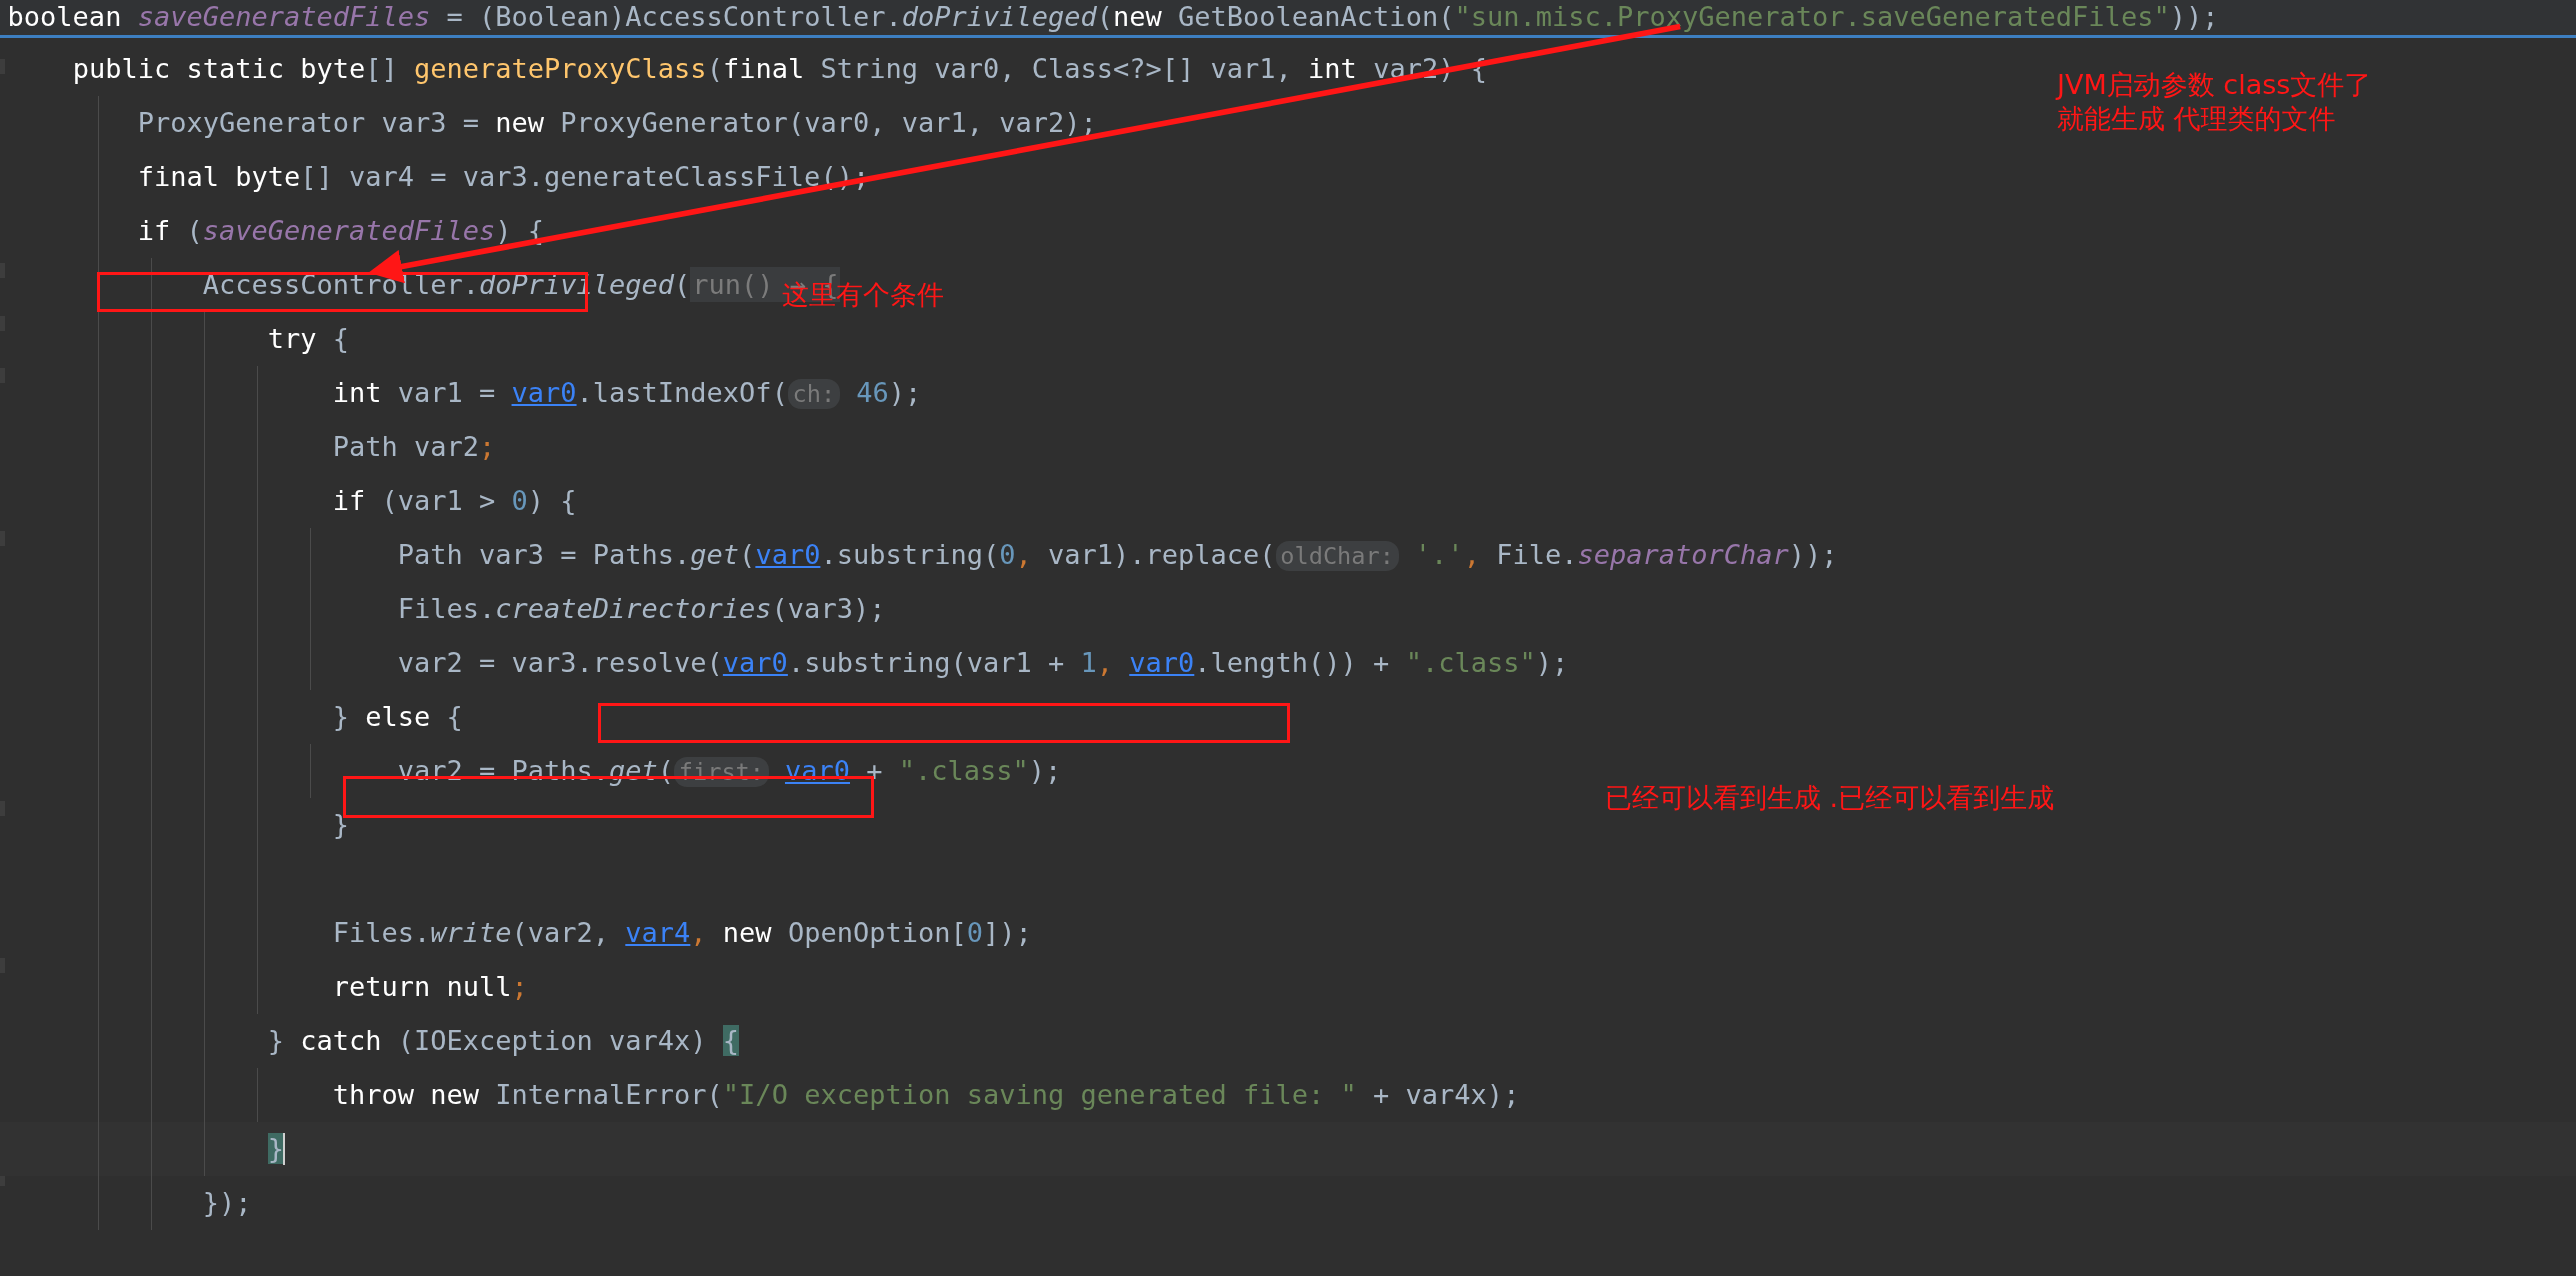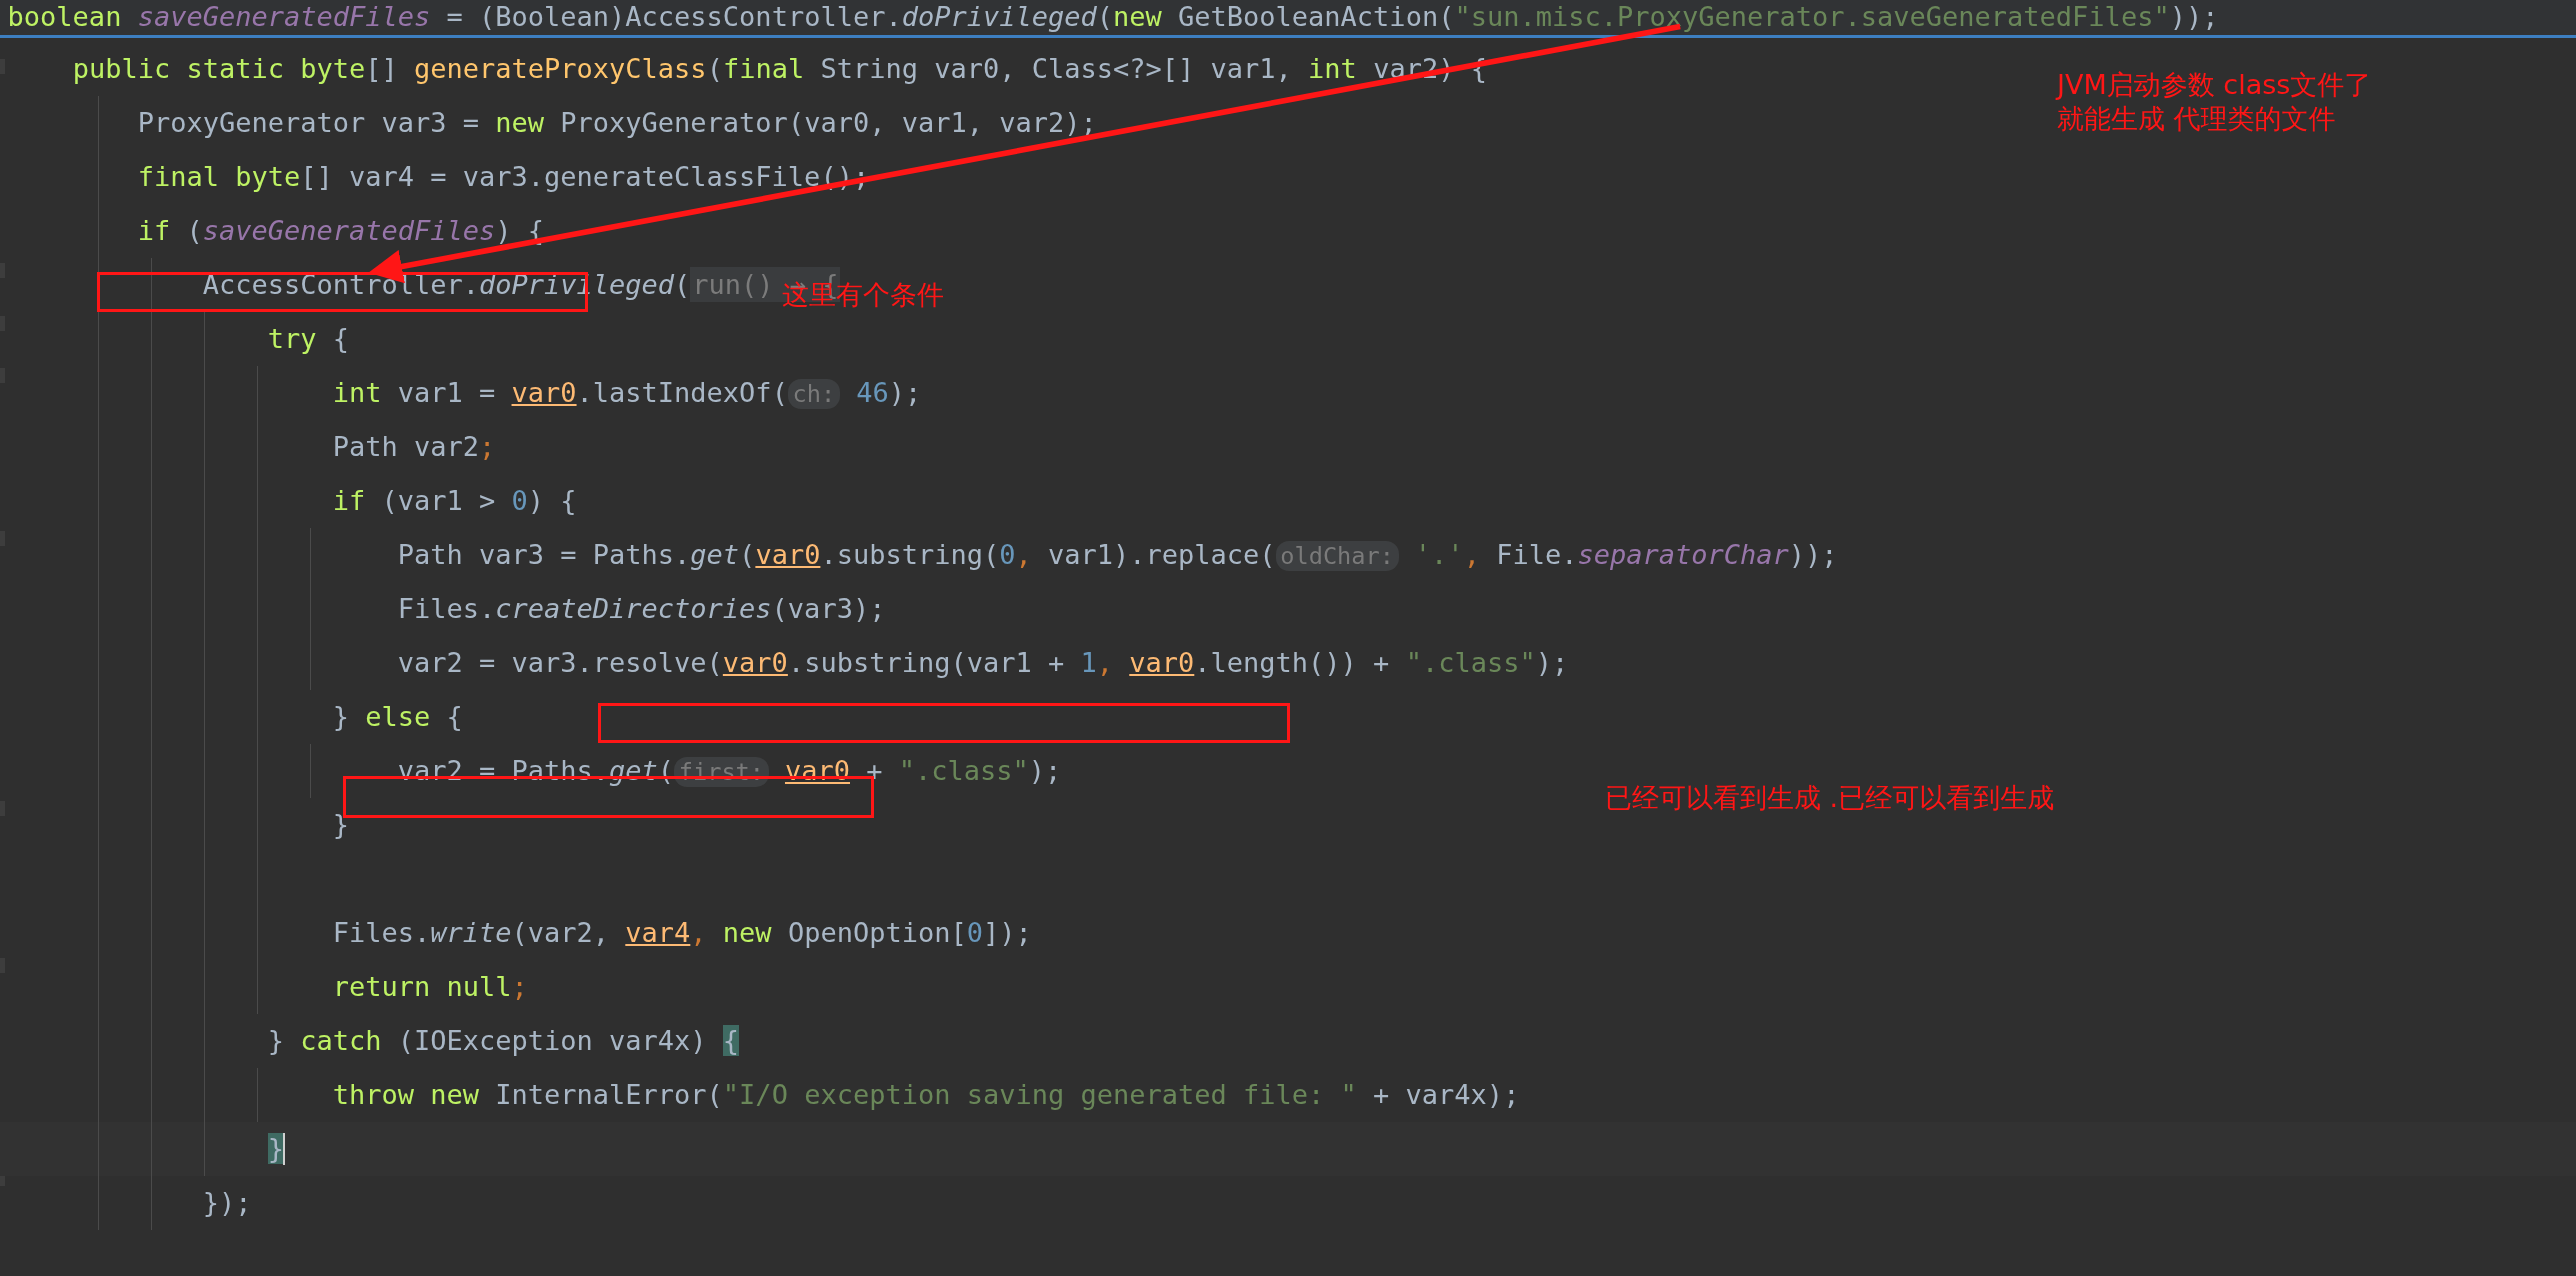--- a/index.html
+++ b/index.html
@@ -73,28 +73,28 @@
   
   .indent-guide {
     position: absolute;
     top: 0;
     width: 0.9px;
     height: 54px;
     background: #4b4b4b;
   }
 
   
-  .kw      { color: #bef264; }            
+  .kw      { color: #ffffff; }            
   .def     { color: #ffc66d; }            
   .txt     { color: #a9b7c6; }            
   .str     { color: #6a8759; }            
   .num     { color: #6897bb; }            
   .fld     { color: #9876aa; font-style: italic; }   
   .mth     { color: #a9b7c6; font-style: italic; }   
-  .param   { color: #fdba74; text-decoration: underline; }  
+  .param   { color: #3b82f6; text-decoration: underline; }  
   .sep     { color: #cc7832; }            
   .brk     { color: #a9b7c6; }
 
   
   .hint {
     background: #3d3f41;
     color: #7a7a7a;
     border-radius: 13px;
     padding: 0.9px 4.7px;
     font-size: 23.6px;

